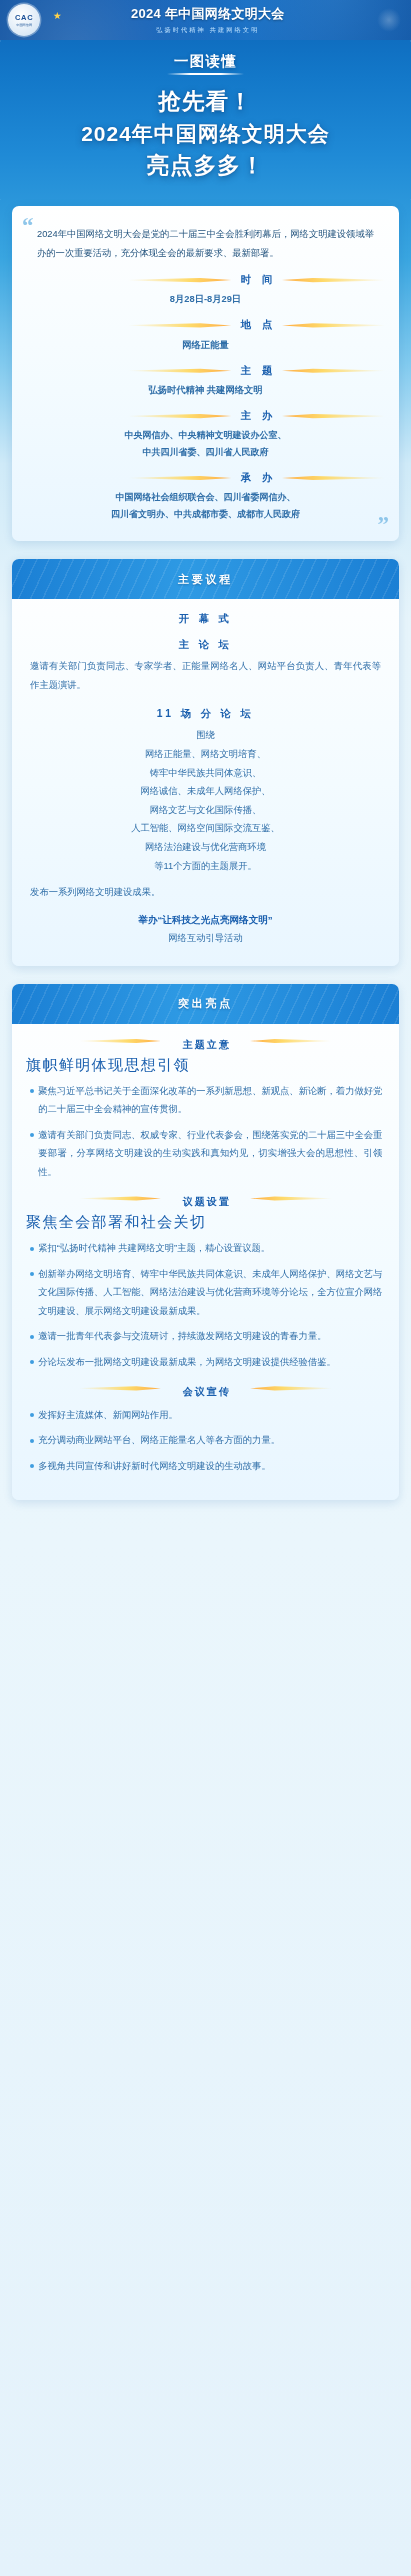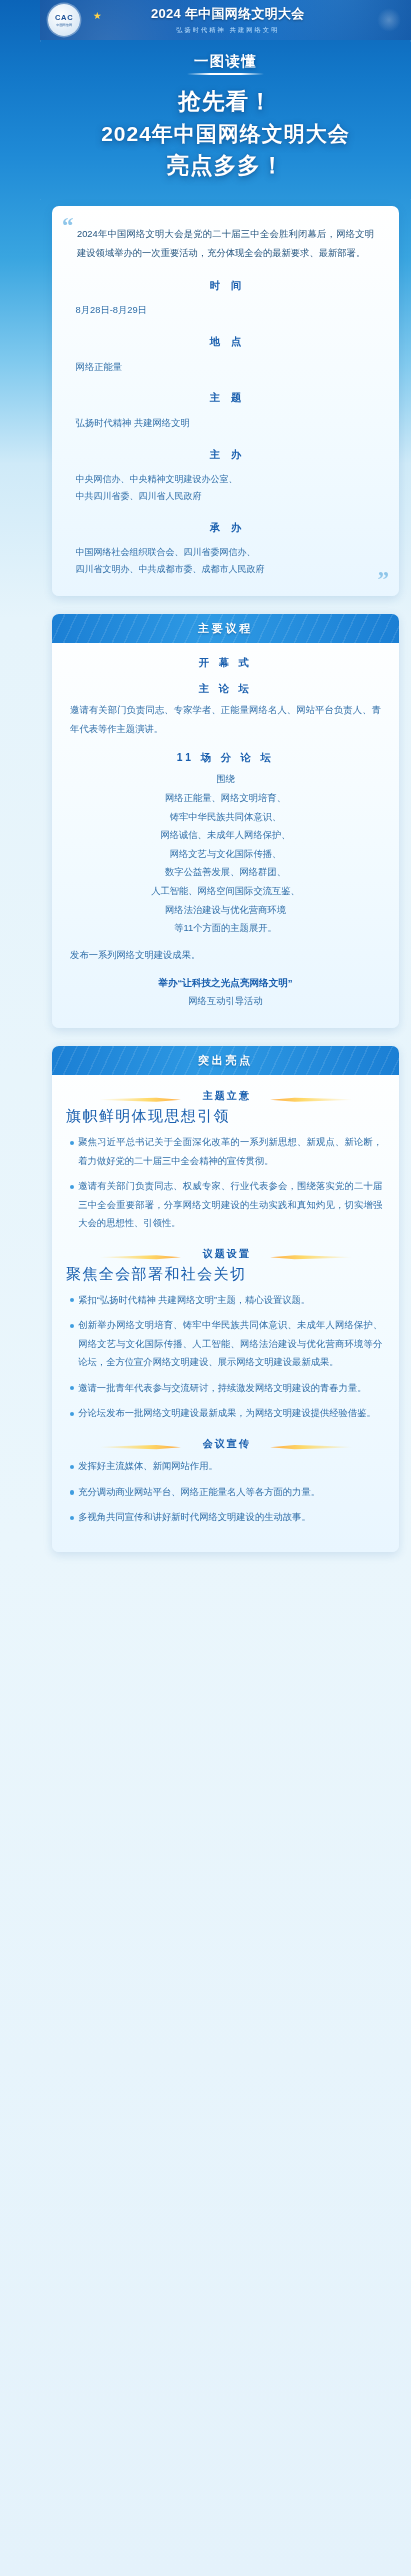--- a/index.html
+++ b/index.html
@@ -7,21 +7,20 @@
     width: 411px;
     font-family: "Liberation Sans", sans-serif;
     background: #eaf4fb;
   }
   .page {
     width: 411px;
     min-height: 2576px;
     position: relative;
     background: linear-gradient(180deg, #0b64b8 0%, #1378c9 3%, #1f8ad6 6%, #39a5e0 10%, #7fc9ee 14%, #cfeaf8 18%, #e6f4fb 24%, #eaf6fc 60%, #e4f2fb 100%);
     overflow: hidden;
-    padding-left: 40px;
   }
   
   .banner {
     position: relative;
     height: 40px;
     background: linear-gradient(90deg, #0a4fa0 0%, #0d5cb4 35%, #1268bf 60%, #0a4fa0 100%);
     display: flex;
     align-items: center;
     padding: 0 8.2px;
     overflow: hidden;
@@ -144,45 +143,45 @@
   .lead {
     font-size: 9.3px; line-height: 2.0; color: #25557f;
     text-align: justify;
     padding: 4.1px 11px 1.4px;
   }
 
   
   .info-block { margin-top: 9.6px; }
   .label-row {
     display: flex; align-items: center; justify-content: flex-end;
-    gap: 5.5px; margin: 9.6px 0 4.1px; flex-direction: column;
+    gap: 5.5px; margin: 9.6px 0 4.1px;
   }
   .label-wing {
     flex: 1; height: 6.9px; max-width: 103px;
     background:
       linear-gradient(90deg, rgba(255,214,90,0) 0%, rgba(255,214,90,.9) 60%, rgba(255,168,60,.95) 100%);
     clip-path: polygon(0 45%, 70% 20%, 100% 50%, 70% 80%, 0 55%);
   }
   .label-wing.right { transform: scaleX(-1); }
   .label-text {
     font-size: 10.3px; font-weight: bold; color: #1a5fae;
     letter-spacing: 4.1px; white-space: nowrap;
     padding-left: 4.1px;
   }
   .label-value {
-    font-size: 9.3px; color: #2f6ea8;
-    line-height: 1.9; padding: 0 9.6px;
+    text-align: center; font-size: 9.3px; color: #2f6ea8;
+    line-height: 1.9; padding: 0 9.6px; font-weight: bold;
   }
   .label-value.small { font-size: 9px; }
 
   
   .sec-head {
     position: relative;
     margin: -15px -13.7px 12.3px;
-    height: 29px;
+    height: 40px;
     border-radius: 6.9px 6.9px 0 0;
     background: linear-gradient(90deg, #1b7fd4 0%, #2e9ae4 45%, #1b7fd4 100%);
     display: flex; align-items: center; justify-content: center;
     overflow: hidden;
   }
   .sec-head::before {
     content: "";
     position: absolute; inset: 0;
     background:
       repeating-linear-gradient(115deg, rgba(255,255,255,.10) 0 1.4px, transparent 1.4px 11px);
@@ -207,21 +206,21 @@
   .para.mt { margin-top: 8.2px; }
 
   .topic-list {
     text-align: center;
     font-size: 9.3px; line-height: 2.0; color: #2f6ea8;
     padding: 0 2.7px;
   }
 
   
   .mini-head {
-    display: flex; align-items: flex-end; justify-content: center;
+    display: flex; align-items: flex-start; justify-content: center;
     gap: 19px; margin: 13.7px 0 4.1px;
   }
   .mini-head .label-wing { max-width: 82px; }
   .mini-head-text {
     font-size: 10px; font-weight: bold; color: #1a5fae; letter-spacing: 2.1px;
     white-space: nowrap; padding-left: 2.7px;
   }
   .mini-strong {
     text-align: left; font-size: 15px; font-weight: normal; color: #1a5fae;
     letter-spacing: 1.4px; margin: 1.4px 0 6.9px;
@@ -325,21 +324,20 @@
     <div class="sub-title">主 论 坛</div>
     <div class="para">邀请有关部门负责同志、专家学者、正能量网络名人、网站平台负责人、青年代表等作主题演讲。</div>
 
     <div class="sub-title">11 场 分 论 坛</div>
     <div class="topic-list">
       <div>围绕</div>
       <div>网络正能量、网络文明培育、</div>
       <div>铸牢中华民族共同体意识、</div>
       <div>网络诚信、未成年人网络保护、</div>
       <div>网络文艺与文化国际传播、</div>
-      <div>数字公益善发展、网络群团、</div>
       <div>人工智能、网络空间国际交流互鉴、</div>
       <div>网络法治建设与优化营商环境</div>
       <div>等11个方面的主题展开。</div>
     </div>
     <div class="para mt">发布一系列网络文明建设成果。</div>
 
     <div class="para center mt" style="font-weight:bold;color:#1a5fae;font-size:9.6px;">举办“让科技之光点亮网络文明”</div>
     <div class="para center">网络互动引导活动</div>
   </div>
 

